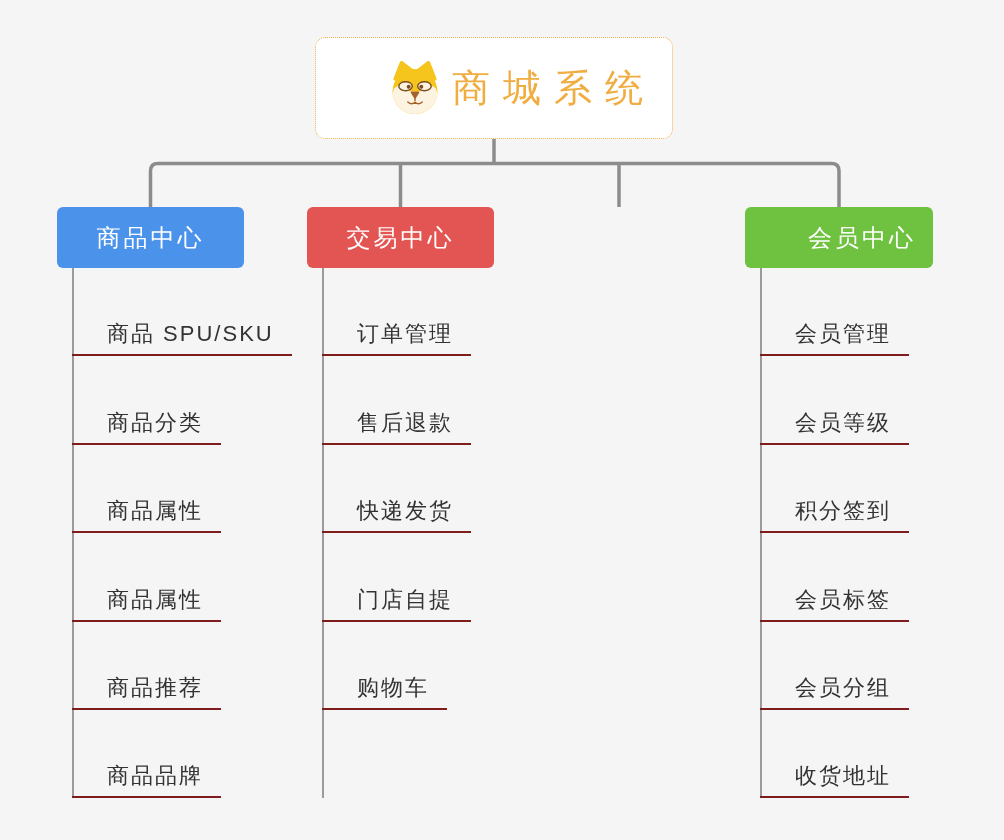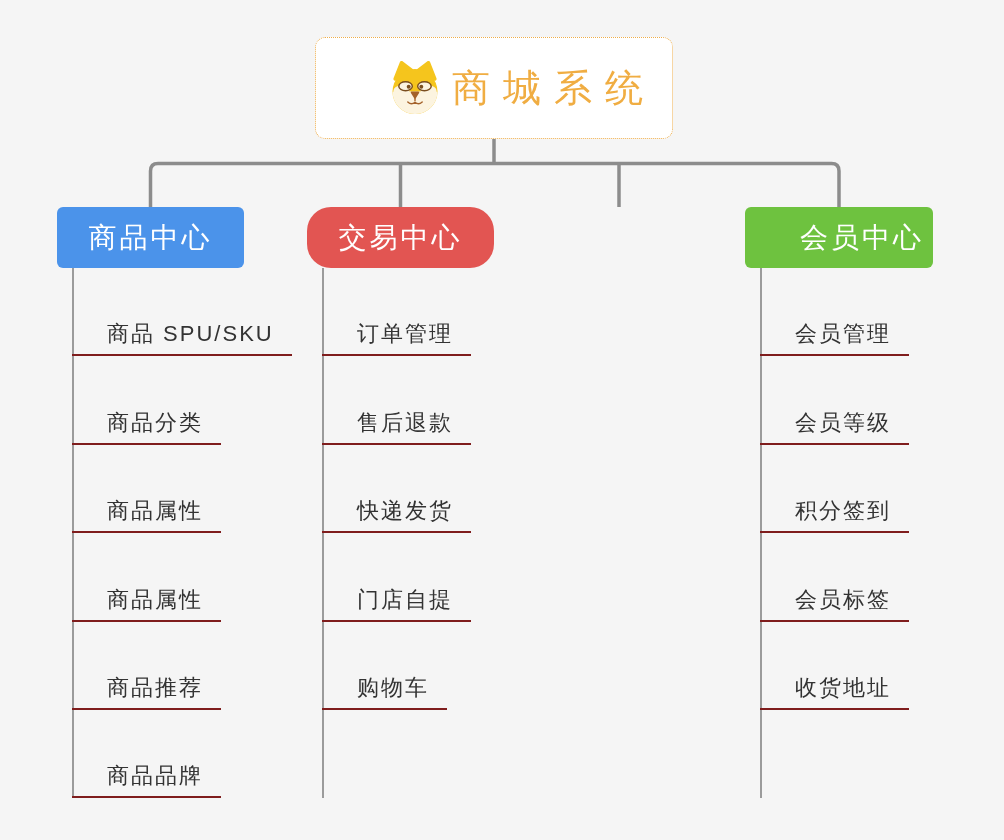--- a/index.html
+++ b/index.html
@@ -32,21 +32,21 @@
   .dog-icon{flex:0 0 auto;display:block;}
 
   
   .connectors{position:absolute;left:0;top:0;pointer-events:none;}
 
   
   .branch{position:absolute;top:207px;}
   .branch-head{
     height:61px;border-radius:6px;
     display:flex;align-items:center;justify-content:center;
-    color:#ffffff;font-size:28px;letter-spacing:3px;
+    color:#ffffff;font-size:24px;letter-spacing:3px;
     white-space:nowrap;cursor:default;
   }
   .trunk{
     position:absolute;left:15px;top:61px;
     width:2px;height:530px;background:#9b9b9b;
   }
   .leaves{position:absolute;left:15px;top:61px;}
   .leaf{
     height:88.4px;box-sizing:border-box;
     display:flex;align-items:flex-end;
@@ -97,37 +97,38 @@
       <div class="leaf">商品 SPU/SKU</div>
       <div class="leaf">商品分类</div>
       <div class="leaf">商品属性</div>
       <div class="leaf">商品属性</div>
       <div class="leaf">商品推荐</div>
       <div class="leaf">商品品牌</div>
     </div>
   </div>
 
   <div class="branch" style="left:307px;width:187px">
-    <div class="branch-head" style="background-color: rgb(226, 85, 82); border-radius: 24px;">交易中心</div>
+    <div class="branch-head" style="background-color: rgb(226, 85, 82);">交易中心</div>
     <div class="trunk"></div>
     <div class="leaves">
       <div class="leaf">订单管理</div>
       <div class="leaf">售后退款</div>
       <div class="leaf">快递发货</div>
       <div class="leaf">门店自提</div>
       <div class="leaf">购物车</div>
     </div>
   </div>
 
 
   <div class="branch" style="left:745px;width:188px">
     <div class="branch-head" style="background-color: rgb(110, 194, 63); padding-left: 46px;">会员中心</div>
     <div class="trunk"></div>
     <div class="leaves">
       <div class="leaf">会员管理</div>
       <div class="leaf">会员等级</div>
       <div class="leaf">积分签到</div>
       <div class="leaf">会员标签</div>
+      <div class="leaf">会员分组</div>
       <div class="leaf">收货地址</div>
     </div>
   </div>
 
 </div>
 
 </body></html>

